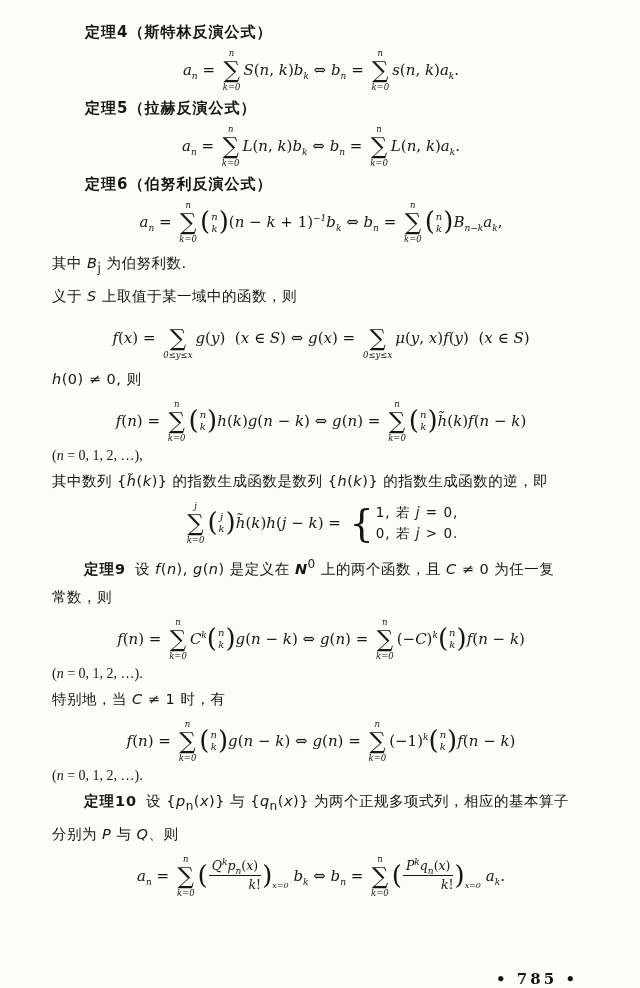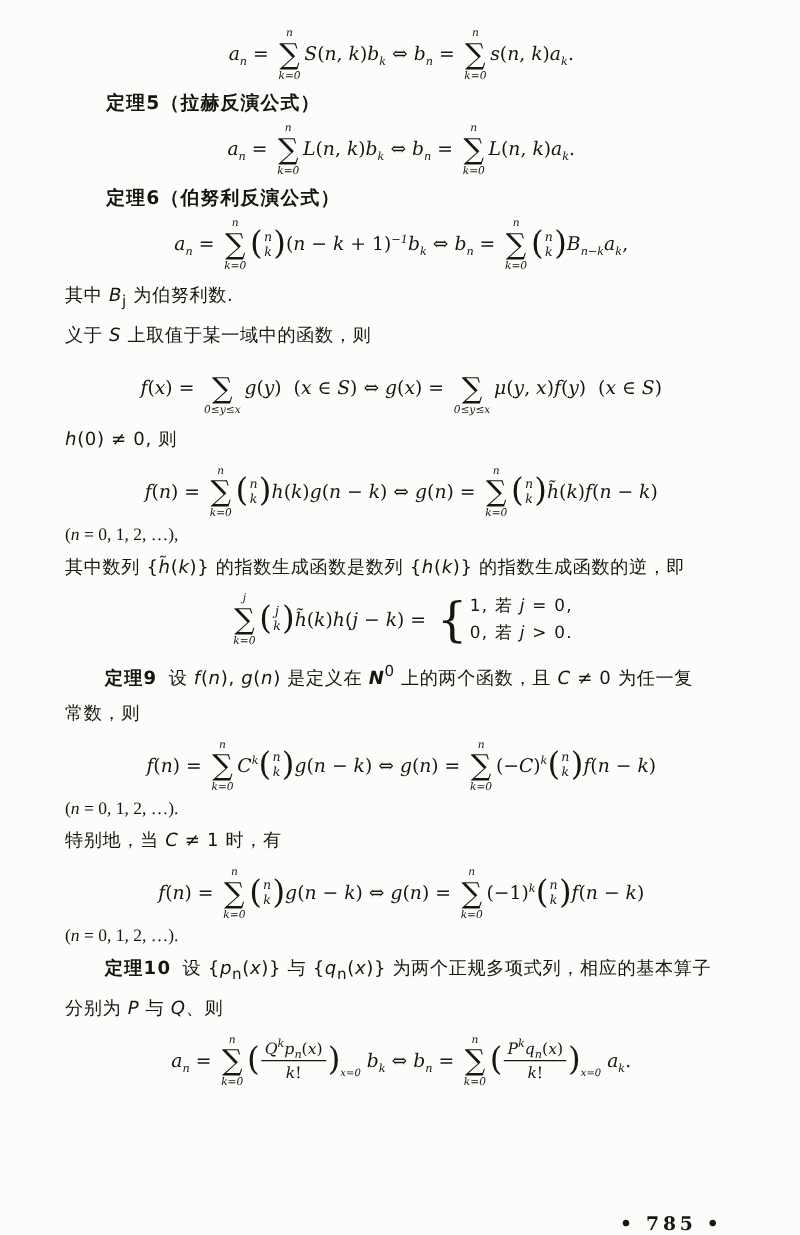--- a/index.html
+++ b/index.html
@@ -29,38 +29,39 @@
   .fsub{text-align:left;font-family:Liberation Serif, serif;font-size:14px;margin:1px 0 3px 0;}
   .fsub i{font-style:italic;}
   
   .sum{display:inline-flex;flex-direction:column;align-items:center;vertical-align:middle;margin:0 3px;line-height:1;}
   .sum .sl{font-size:8.5px;font-style:italic;line-height:1;min-height:9px;letter-spacing:0;}
   .sum .sg{font-size:23px;line-height:1.0;font-style:normal;padding:1px 0;}
   
   .st{display:inline-flex;flex-direction:column;align-items:center;font-size:10px;font-style:italic;line-height:1.2;vertical-align:middle;margin:0 1px;}
   .lp,.rp{font-size:26px;font-weight:normal;vertical-align:middle;display:inline-block;line-height:0.9;position:relative;top:-1px;}
   
-  .fr{display:inline-flex;flex-direction:column;align-items:center;vertical-align:middle;font-size:12.5px;line-height:1.35;margin:0 1px;}
+  .fr{display:inline-flex;flex-direction:column;align-items:flex-end;vertical-align:middle;font-size:12.5px;line-height:1.35;margin:0 1px;}
   .fr .nu{border-bottom:1px solid #171512;padding:0 3px 0px 3px;}
   .fr .de{padding-top:1px;}
   .ev{font-size:8px !important;position:relative;top:4px;}
   
   .brace{font-size:38px;font-weight:normal;vertical-align:middle;display:inline-block;line-height:0.9;margin-left:4px;}
   .cs{display:inline-flex;flex-direction:column;align-items:flex-start;font-size:13.5px;line-height:1.6;vertical-align:middle;text-align:left;font-family:"DejaVu Sans",sans-serif;letter-spacing:1px;margin-left:2px;}
   .pagenum{
     position:absolute;right:62px;bottom:0;
     font-size:15px;font-weight:bold;letter-spacing:3px;font-family:"DejaVu Serif",serif;
   }
 </style>
 </head>
 <body>
 
 <div class="page">
   <div class="content">
 
+    <p class="hline"><b>定理4（斯特林反演公式）</b></p>
     <div class="formula"><i>a</i><sub>n</sub> = <span class="sum">
           <span class="sl">n</span>
           <span class="sg">∑</span>
           <span class="sl">k=0</span>
         </span><i>S</i>(<i>n</i>, <i>k</i>)<i>b</i><sub>k</sub> ⇔ <i>b</i><sub>n</sub> = <span class="sum">
           <span class="sl">n</span>
           <span class="sg">∑</span>
           <span class="sl">k=0</span>
         </span><i>s</i>(<i>n</i>, <i>k</i>)<i>a</i><sub>k</sub>.</div>
 

